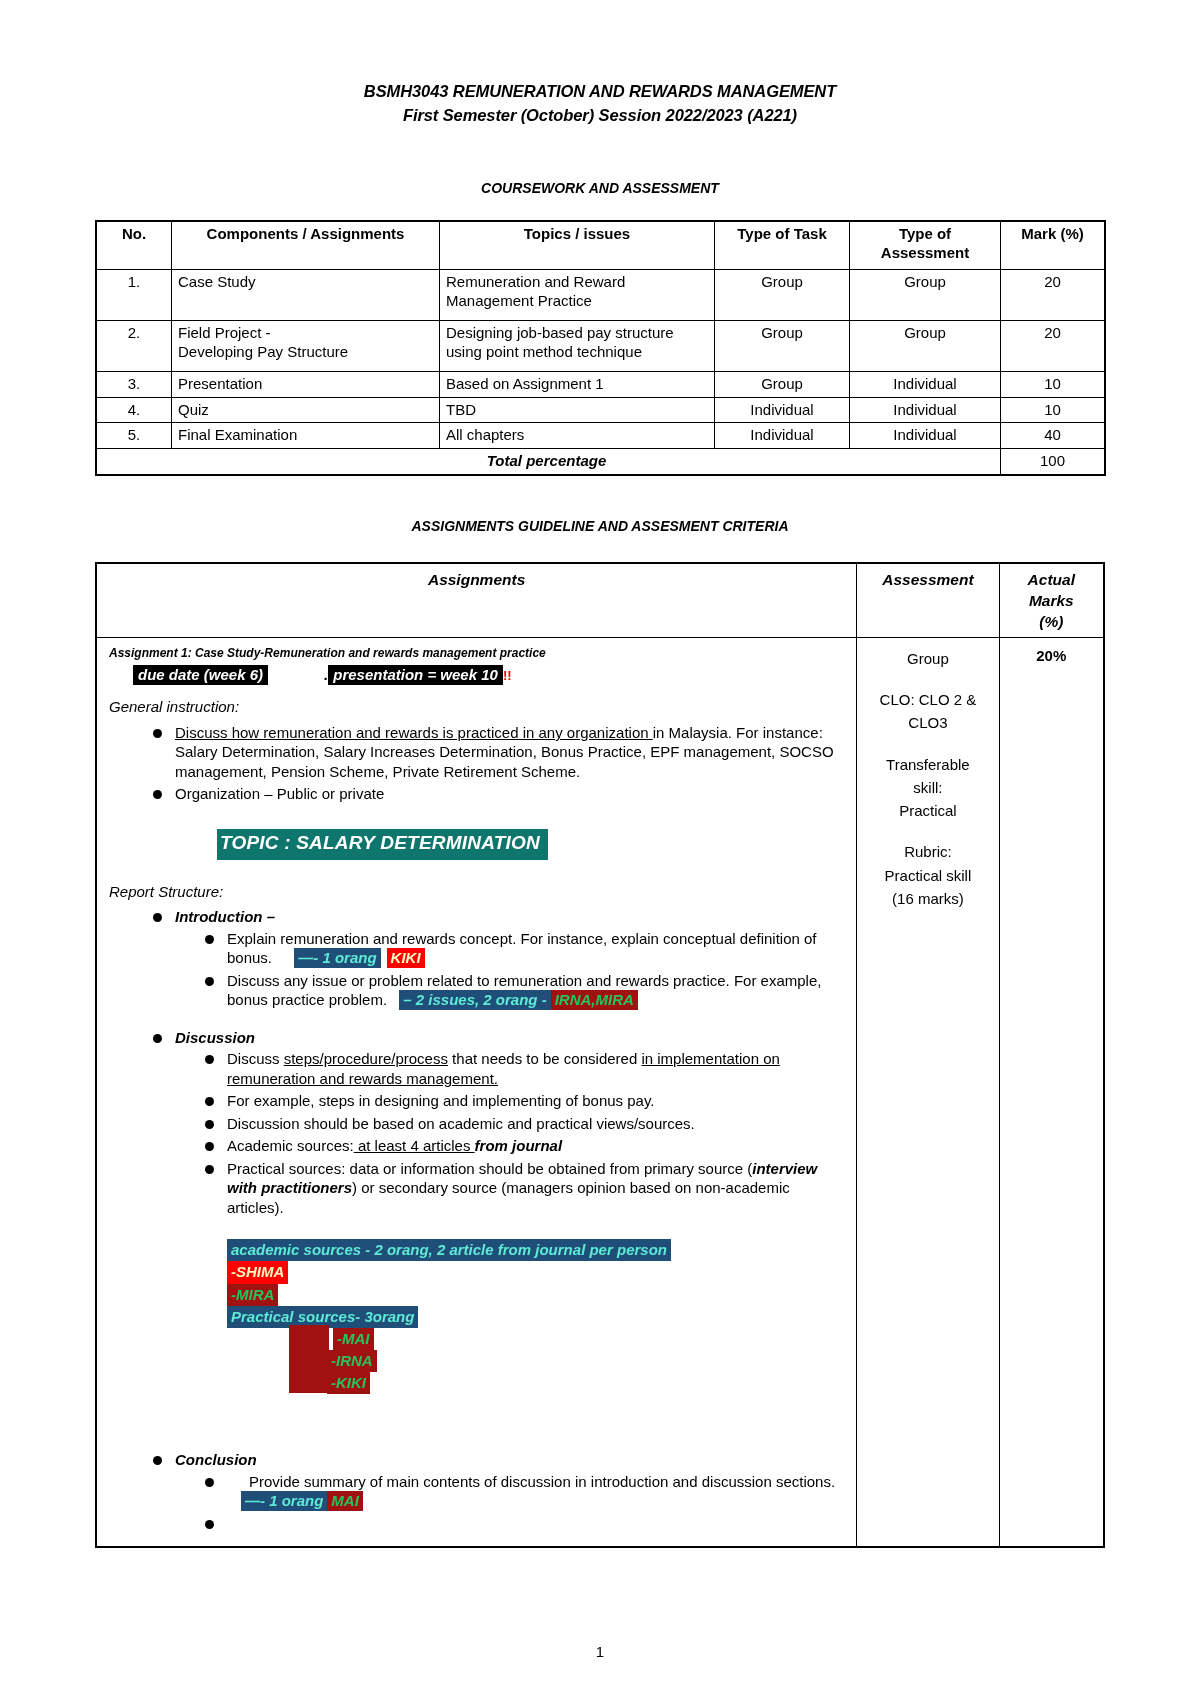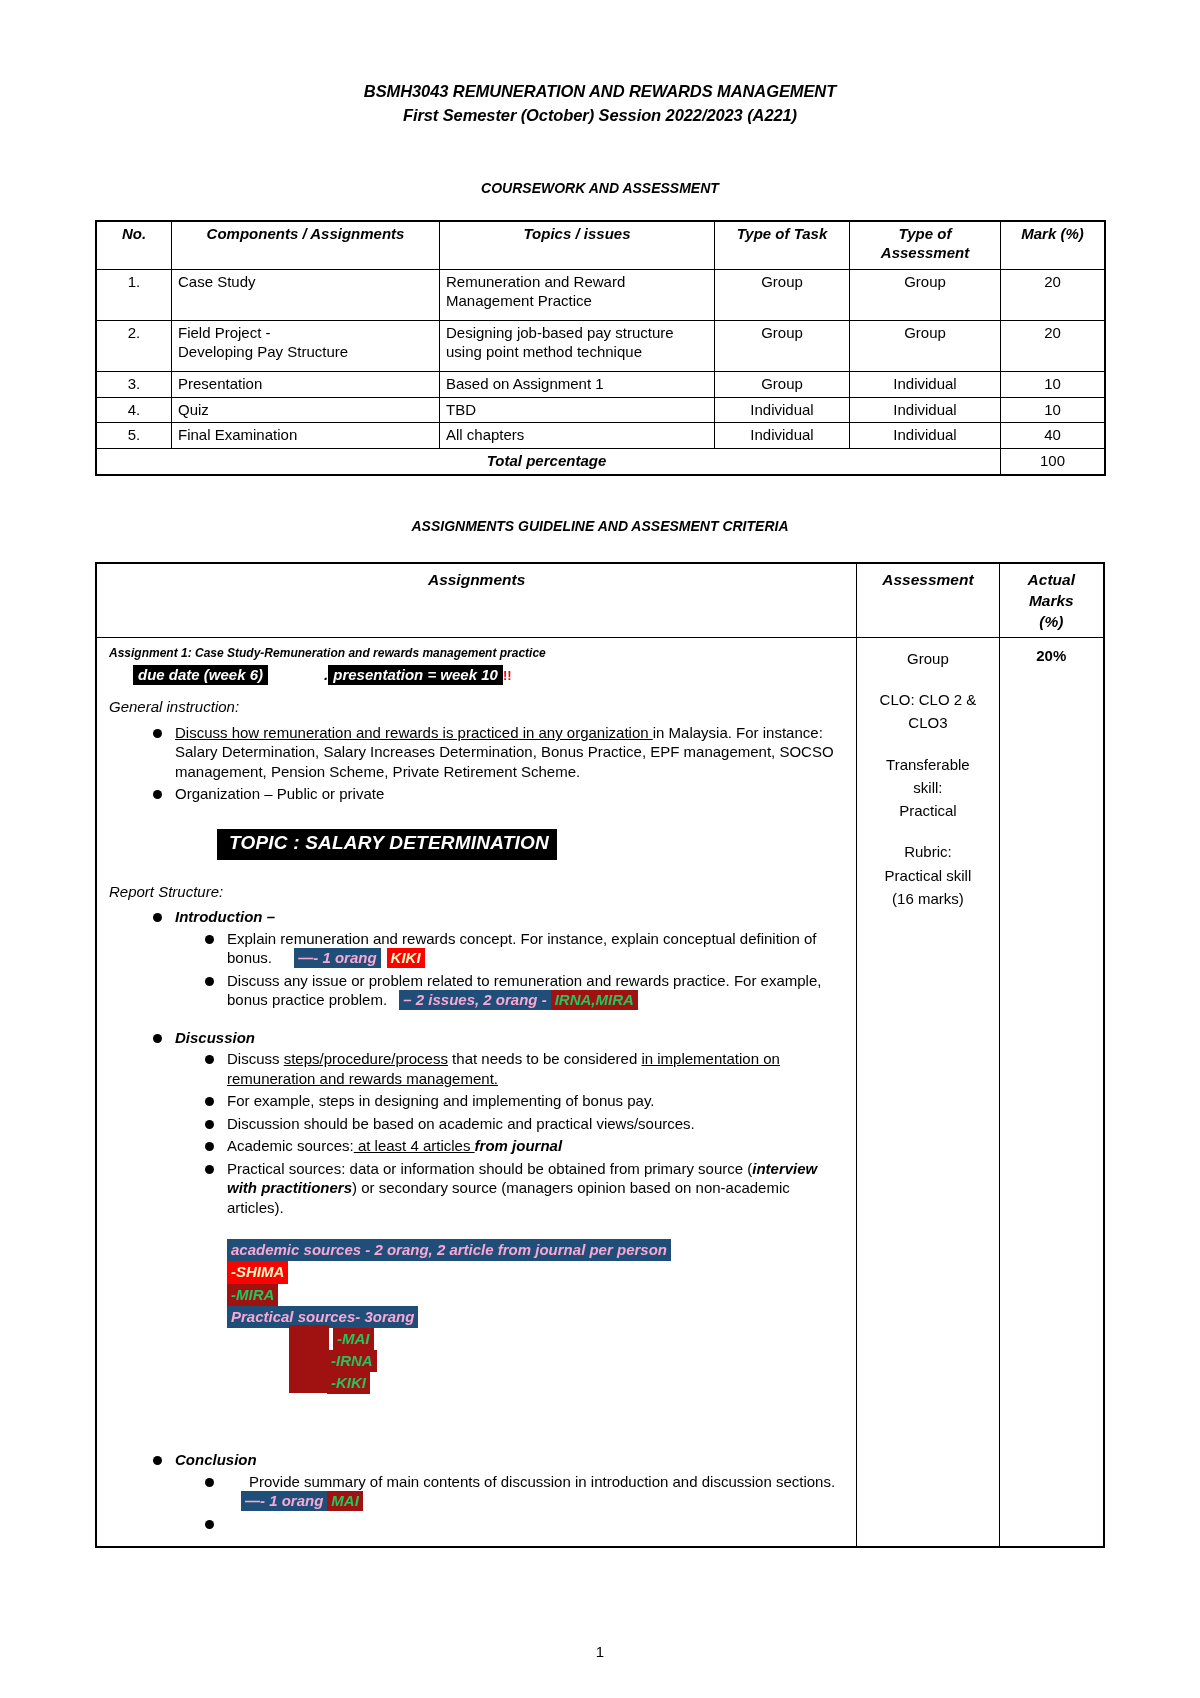--- a/index.html
+++ b/index.html
@@ -56,21 +56,20 @@
   table.t1 { margin-top: 24px; }
   table.t1 td, table.t1 th {
     border: 1.2px solid #000;
     padding: 3px 6px;
     font-size: 15px;
     vertical-align: top;
     line-height: 1.26;
   }
   table.t1 th {
     font-weight: bold;
-    font-style: italic;
     text-align: center;
     vertical-align: top;
     padding-bottom: 6px;
   }
   .c-no    { width: 62px;  text-align: center; }
   .c-comp  { width: 255px; }
   .c-topic { width: 262px; }
   .c-task  { width: 122px; text-align: center; }
   .c-assess{ width: 138px; text-align: center; }
   .c-mark  { width: 91px;  text-align: center; }
@@ -177,35 +176,35 @@
   }
   .hl-red-bright {
     background: #FF0000;
     color: #fef9c3;
     font-weight: bold;
     font-style: italic;
     padding: 1px 4px 2px 4px;
   }
   .hl-navy {
     background: #1F4E79;
-    color: #f9a8d4;
+    color: #5eead4;
     font-weight: bold;
     font-style: italic;
     padding: 1px 4px 2px 4px;
   }
   .bangbang { color: #FF0000; font-weight: bold; font-size: 13px; }
 
   .topic-box {
     display: inline-block;
-    background: #000000;
+    background: #0f766e;
     color: #ffffff;
     font-weight: bold;
     font-style: italic;
     font-size: 19px;
-    padding: 2px 8px 4px 12px;
+    padding: 2px 8px 4px 3px;
     margin: 22px 0 0 108px;
     letter-spacing: 0.2px;
   }
 
   .dd-row { margin-top: 3px; white-space: nowrap; margin-left: 24px; }
   .dd-gap { display: inline-block; width: 56px; }
 
   
   .src-block { position: relative; margin: 22px 0 0 0; }
   .src-line { line-height: 1.28; }

